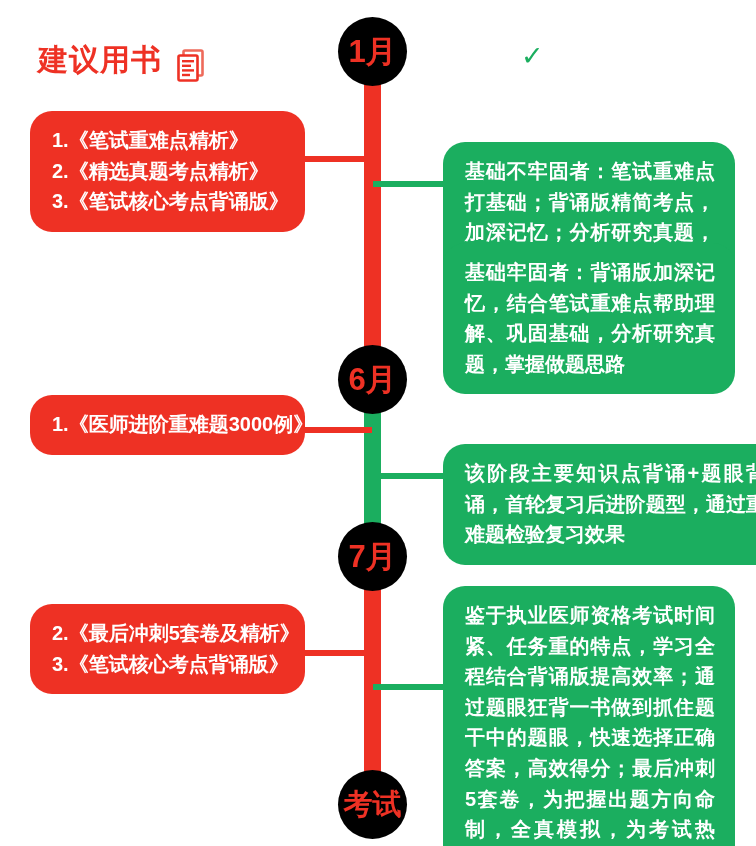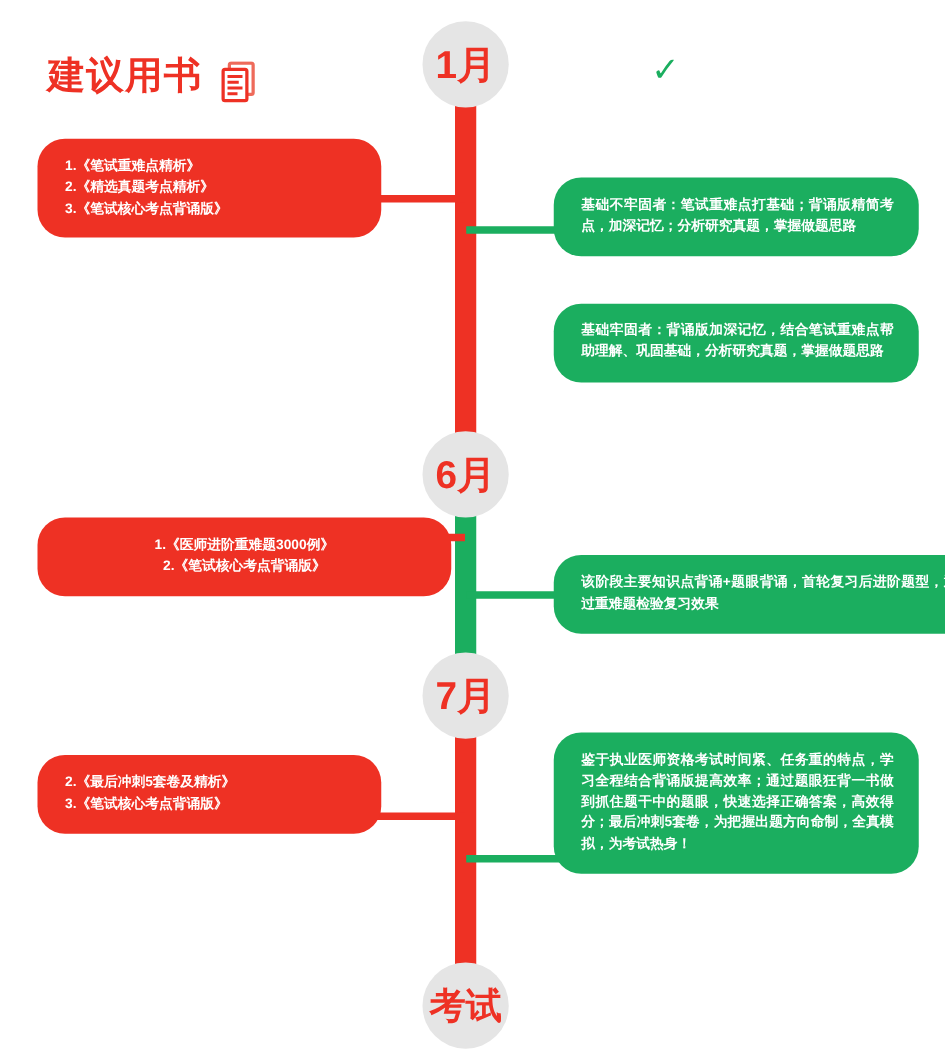--- a/index.html
+++ b/index.html
@@ -67,21 +67,21 @@
   #spine-green-mid { top: 358px; height: 183px; background: #1BAE5F; }
   #spine-red-bot   { top: 541px; height: 258px; background: #EE3124; }
 
   
   .badge {
     position: absolute;
     left: 338px;
     width: 69px;
     height: 69px;
     border-radius: 50%;
-    background: #e5e5e5;
+    background: #000000;
     color: #EE3124;
     font-size: 31px;
     font-weight: bold;
     display: flex;
     align-items: center;
     justify-content: center;
     letter-spacing: 0px;
   }
   #badge-jan  { top: 17px; }
   #badge-jun  { top: 345px; }
@@ -102,45 +102,45 @@
   #conn-g1 { left: 373px; top: 181px; width: 90px; }
   #conn-g2 { left: 373px; top: 473px; width: 90px; }
   #conn-g3 { left: 373px; top: 684px; width: 90px; }
 
   
   .card {
     position: absolute;
     box-sizing: border-box;
     border-radius: 22px;
     color: #ffffff;
-    font-size: 11px;
+    font-size: 20px;
     line-height: 1.53;
   }
   .card-red {
     background: #EE3124;
     padding: 14px 22px 15px 22px;
   }
   .card-green {
     background: #1BAE5F;
     padding: 14px 20px 15px 22px;
   }
   .card-red .line {
     white-space: nowrap;
     font-weight: bold;
   }
   .card-green .body {
     font-weight: bold;
     text-align: justify;
   }
 
   #card-red-1   { left: 30px;  top: 111px; width: 275px; }
-  #card-red-2   { left: 30px;  top: 414px; width: 331px; text-align: center; }
+  #card-red-2   { left: 30px;  top: 395px; width: 275px; }
   #card-red-3   { left: 30px;  top: 604px; width: 275px; }
   #card-green-1 { left: 443px; top: 142px; width: 292px; }
-  #card-green-2 { left: 443px; top: 243px; width: 292px; font-family: Liberation Mono, monospace; }
+  #card-green-2 { left: 443px; top: 243px; width: 292px; }
   #card-green-3 { left: 443px; top: 444px; width: 343px; }
   #card-green-4 { left: 443px; top: 586px; width: 292px; }
 </style>
 </head>
 <body>
 
 <div id="page">
 
   <div class="spine" id="spine-red-top"></div>
   <div class="spine" id="spine-green-mid"></div>
@@ -185,21 +185,20 @@
   </div>
 
   <div class="card card-red" id="card-red-1">
     <div class="line">1.《笔试重难点精析》</div>
     <div class="line">2.《精选真题考点精析》</div>
     <div class="line">3.《笔试核心考点背诵版》</div>
   </div>
 
   <div class="card card-red" id="card-red-2">
     <div class="line">1.《医师进阶重难题3000例》</div>
-    <div class="line">2.《笔试核心考点背诵版》</div>
   </div>
 
   <div class="card card-red" id="card-red-3">
     <div class="line">2.《最后冲刺5套卷及精析》</div>
     <div class="line">3.《笔试核心考点背诵版》</div>
   </div>
 
   <div class="card card-green" id="card-green-1">
     <div class="body">基础不牢固者：笔试重难点打基础；背诵版精简考点，加深记忆；分析研究真题，掌握做题思路</div>
   </div>

